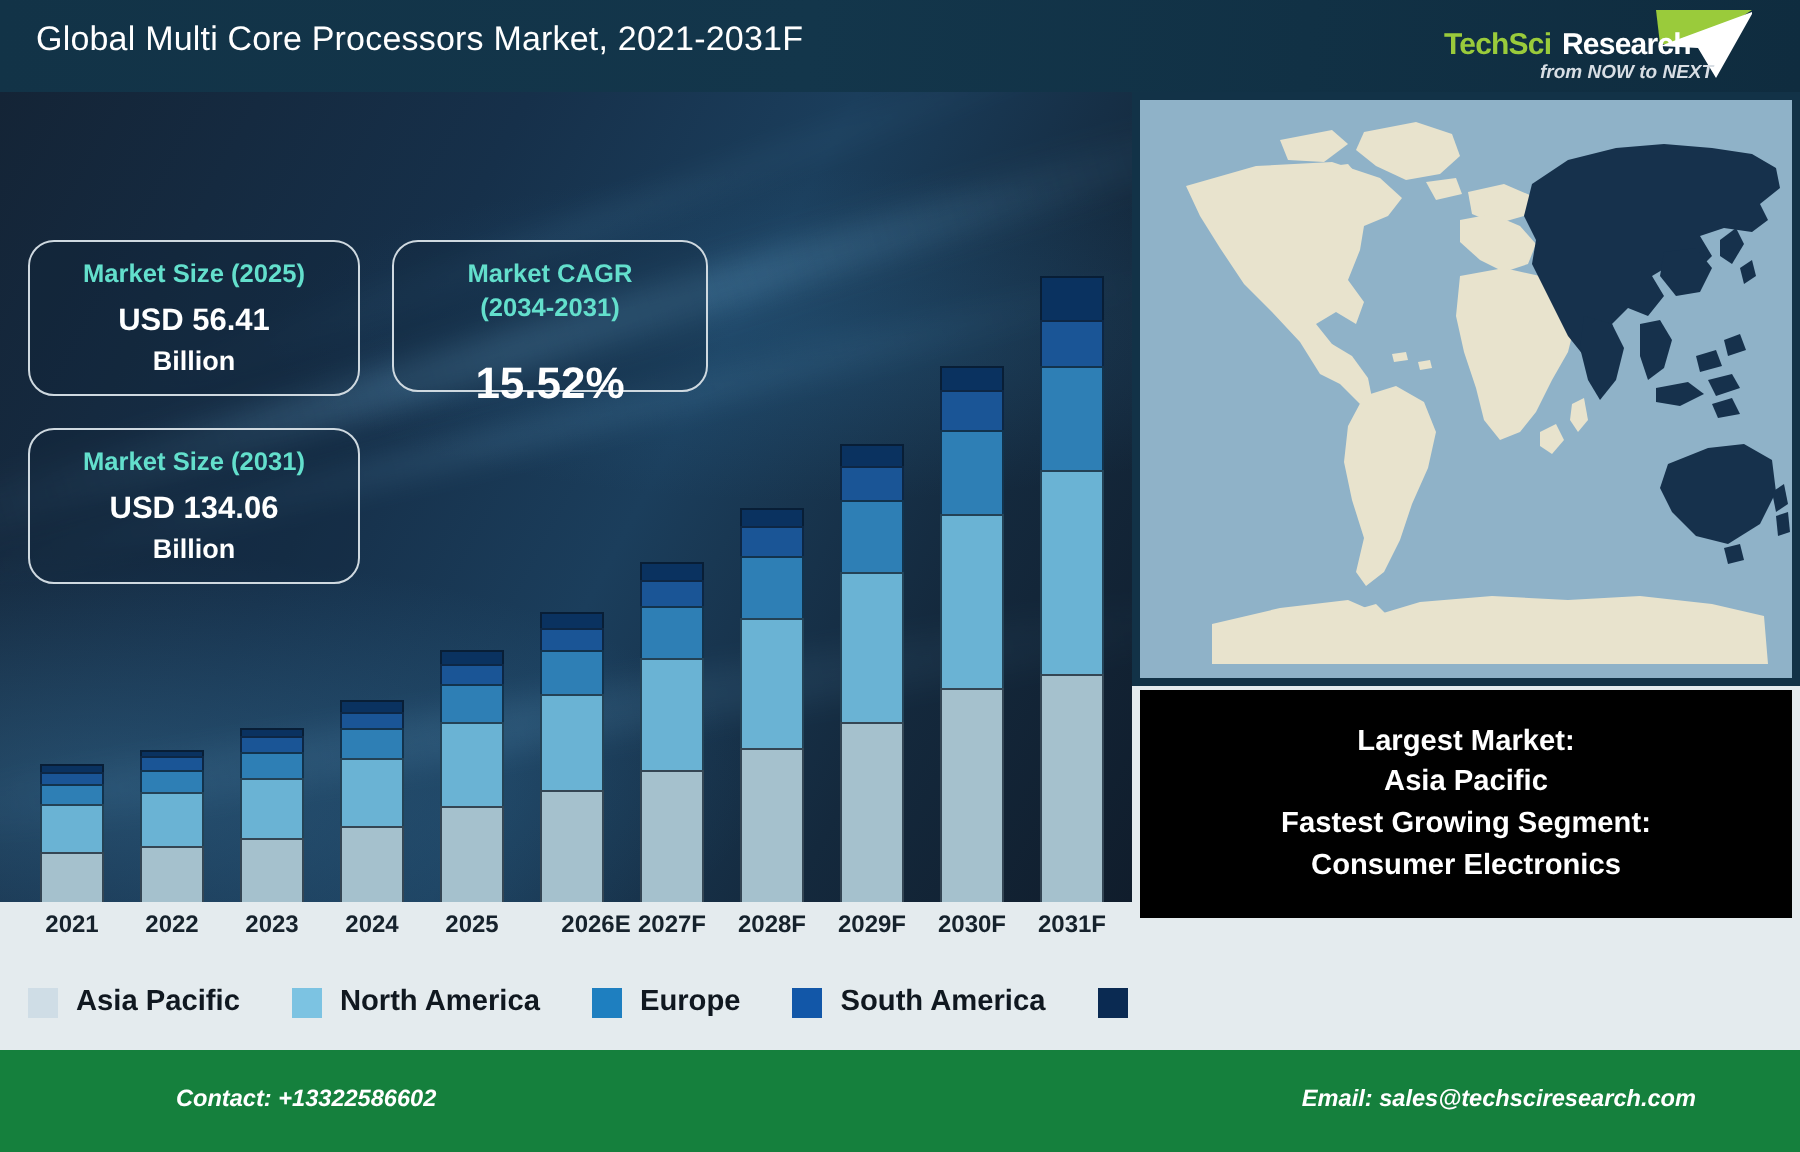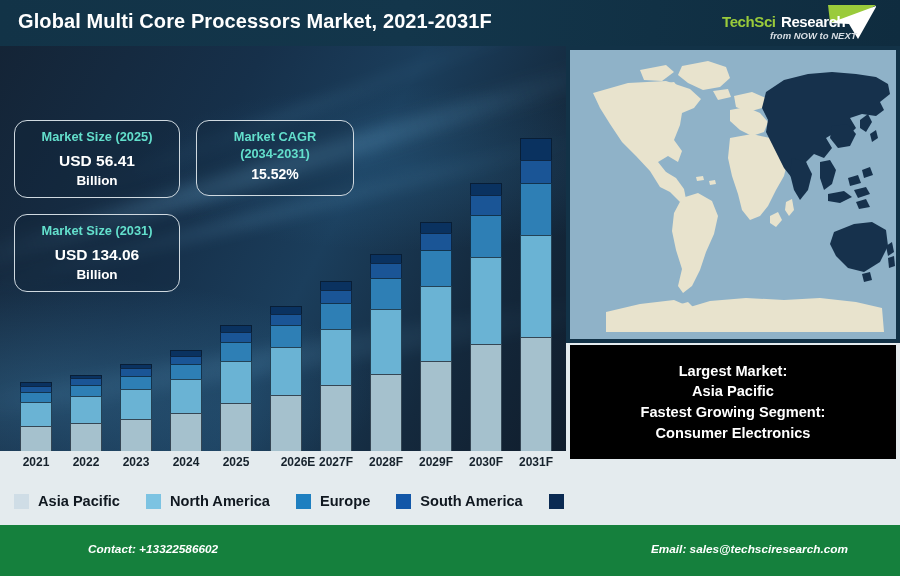--- a/index.html
+++ b/index.html
@@ -14,21 +14,21 @@
   #root { position:absolute; inset:0; }
 
   
   .header {
     position:absolute; left:0; top:0; width:900px; height:46px;
     background:linear-gradient(95deg,#123347 0%,#13364b 45%,#0f2c3f 100%);
     overflow:hidden;
   }
   .header-title {
     position:absolute; left:18px; top:10px;
-    font-size:20px; font-weight:bold; color:#ffffff;
+    font-size:17px; font-weight:normal; color:#ffffff;
     letter-spacing:.1px; white-space:nowrap;
   }
   
   .logo { position:absolute; right:20px; top:1px; width:172px; height:44px; }
   .logo svg { display:block; }
 
   
   .chart-panel {
     position:absolute; left:0; top:46px; width:566px; height:405px;
     background:
@@ -60,21 +60,21 @@
     background:rgba(17,37,56,.30);
     text-align:center; color:#fff;
     padding-top:8px;
   }
   .card-label { font-size:12.8px; font-weight:bold; color:#63dfcc; line-height:1.3; }
   .card-value { font-size:15.5px; font-weight:bold; color:#fff; margin-top:5px; line-height:1.25; }
   .card-unit  { font-size:13.5px; font-weight:bold; color:#fff; margin-top:3px; }
   #card-ms2025 { left:14px; top:74px;  width:166px; height:78px; }
   #card-cagr   { left:196px; top:74px; width:158px; height:76px; }
   #card-ms2031 { left:14px; top:168px; width:166px; height:78px; }
-  #card-cagr .card-value { font-size:14px; margin-top:4px; }
+  #card-cagr .card-value { font-size:22px; margin-top:16px; }
 
   
   .xaxis {
     position:absolute; left:0; top:451px; width:566px; height:26px;
     background:#e4ebee;
   }
   .xtick {
     position:absolute; top:4px; width:52px; text-align:center;
     font-size:12px; font-weight:bold; color:#16222c;
   }

